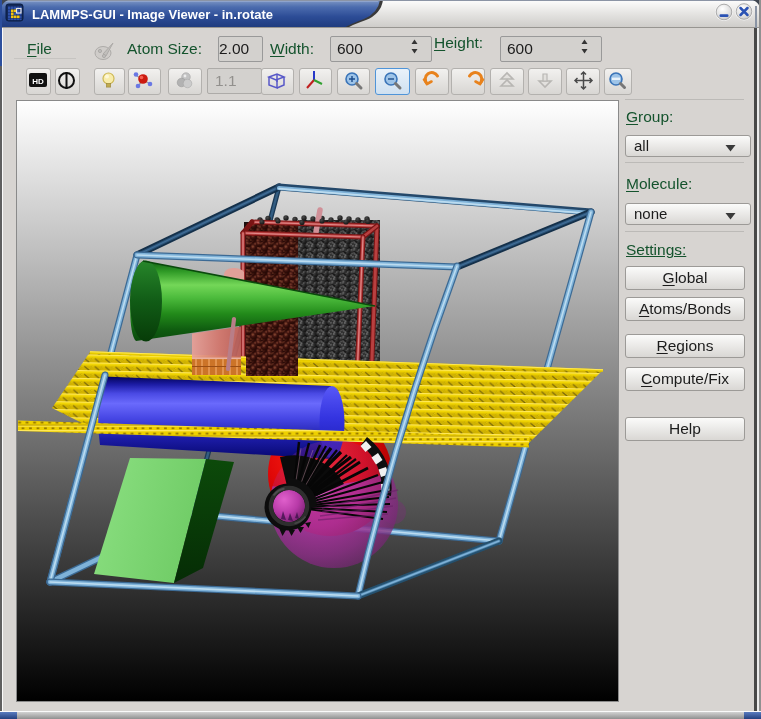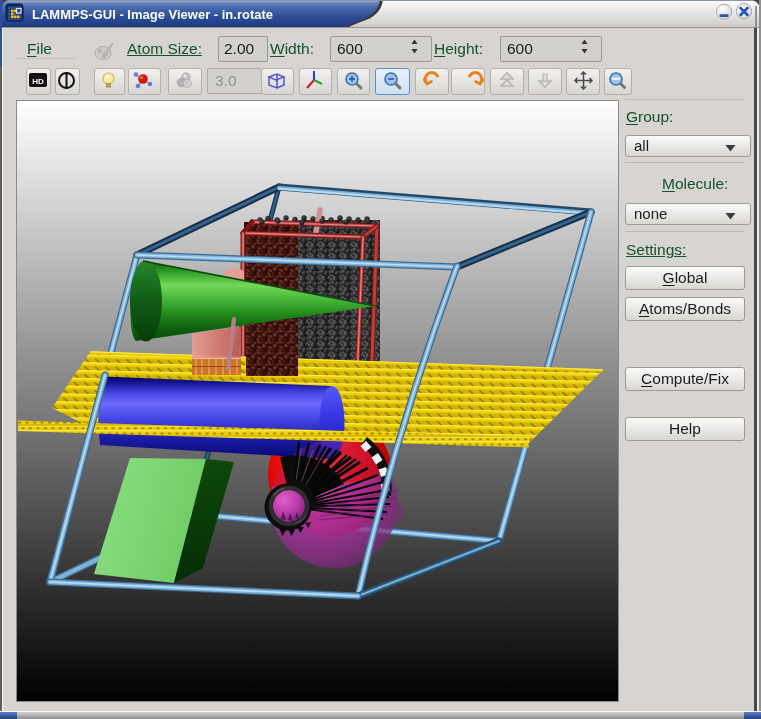--- a/index.html
+++ b/index.html
@@ -87,41 +87,41 @@
 <div class="abs" style="left:14px;top:58px;width:62px;height:1px;background:#c6c4c1;"></div>
 
 <svg class="abs" style="left:93px;top:40px" width="24" height="22" xmlns="http://www.w3.org/2000/svg" opacity="0.55">
  <g stroke="#8a8886" fill="#c9c7c4">
   <ellipse cx="10" cy="13" rx="8" ry="6.5"></ellipse>
   <path d="M20,3 L10,14 l3,2 z" fill="#b0aeab"></path>
   <circle cx="7" cy="11" r="1.6" fill="#aaa"></circle>
         <circle cx="11" cy="16" r="1.6" fill="#aaa"></circle>
  </g>
 </svg>
-<div class="abs lbl" style="left:127px;top:40px;text-decoration:underline;">Atom Size:</div>
-<div class="abs box" style="left:218px;top:36px;width:43px;height:24px;font-size:15.5px;color:#1c1c1c;line-height:24px;padding-left:5px;">2.00</div>
+<div class="abs lbl" style="left:127px;top:40px;">Atom Size:</div>
+<div class="abs box" style="left:218px;top:36px;width:43px;height:24px;font-size:15.5px;color:#1c1c1c;line-height:24px;">2.00</div>
 <div class="abs lbl" style="left:270px;top:40px;"><u>W</u>idth:</div>
 <div class="abs box" style="left:330px;top:36px;width:94px;height:24px;font-size:15.5px;color:#1c1c1c;line-height:24px;padding-left:6px;">600</div>
 <svg class="abs" style="left:406px;top:37px" width="17" height="23" xmlns="http://www.w3.org/2000/svg">
  <path d="M8.5,2.5 L11.5,7 L5.5,7 Z" fill="#333"></path>
       <path d="M8.5,16.5 L11.5,12 L5.5,12 Z" fill="#333"></path>
 </svg>
-<div class="abs lbl" style="left:434px;top:40px;"><u>H</u>eight:</div>
+<div class="abs lbl" style="left:434px;top:34px;"><u>H</u>eight:</div>
 <div class="abs box" style="left:500px;top:36px;width:94px;height:24px;font-size:15.5px;color:#1c1c1c;line-height:24px;padding-left:6px;">600</div>
 <svg class="abs" style="left:576px;top:37px" width="17" height="23" xmlns="http://www.w3.org/2000/svg">
  <path d="M8.5,2.5 L11.5,7 L5.5,7 Z" fill="#333"></path>
       <path d="M8.5,16.5 L11.5,12 L5.5,12 Z" fill="#333"></path>
 </svg>
 
 <div class="tbtn" style="left:26px;width:23px;"></div>
 <div class="tbtn" style="left:55px;width:23px;"></div>
 <div class="tbtn" style="left:94px;width:29px;"></div>
 <div class="tbtn" style="left:128px;width:31px;"></div>
 <div class="tbtn" style="left:168px;width:32px;"></div>
-<div class="abs" style="left:207px;top:68px;width:46px;height:24px;border:1px solid #adaba8;border-radius:2px;background:#d3d1ce;font-size:15.5px;color:#92908d;line-height:24px;padding-left:7px;">3.0</div>
+<div class="abs" style="left:207px;top:68px;width:46px;height:24px;border:1px solid #adaba8;border-radius:2px;background:#d3d1ce;font-size:15.5px;color:#92908d;line-height:24px;padding-left:7px;">1.1</div>
 <div class="tbtn" style="left:261px;width:31px;"></div>
 <div class="tbtn" style="left:299px;width:31px;"></div>
 <div class="tbtn" style="left:337px;width:31px;"></div>
 <div class="tbtn" style="left:375px;width:33px;border:1.5px solid #4f94d8;background:linear-gradient(#eaf2fa,#cfe0f0);"></div>
 <div class="tbtn" style="left:415px;width:32px;"></div>
 <div class="tbtn" style="left:451px;width:32px;"></div>
 <div class="tbtn" style="left:490px;width:32px;"></div>
 <div class="tbtn" style="left:528px;width:32px;"></div>
 <div class="tbtn" style="left:566px;width:32px;"></div>
 <div class="tbtn" style="left:604px;width:26px;"></div>
@@ -689,29 +689,30 @@
  <rect x="0.5" y="0.5" width="602" height="601" fill="none" stroke="#8a8a8a"></rect>
 </svg>
 
 <div class="sep" style="top:99px;"></div>
 <div class="abs lbl" style="left:626px;top:108px;"><u>G</u>roup:</div>
 <div class="combo" style="top:135px;">all</div>
 <svg class="abs" style="left:724px;top:142px" width="14" height="12" xmlns="http://www.w3.org/2000/svg">
       <path d="M1.5,3 L11.5,3 L6.5,9.5 Z" fill="#3a3a3a"></path>
     </svg>
 <div class="sep" style="top:162px;"></div>
-<div class="abs lbl" style="left:662px;top:175px;"><u>M</u>olecule:</div>
+<div class="abs lbl" style="left:626px;top:175px;"><u>M</u>olecule:</div>
 <div class="combo" style="top:203px;">none</div>
 <svg class="abs" style="left:724px;top:210px" width="14" height="12" xmlns="http://www.w3.org/2000/svg">
       <path d="M1.5,3 L11.5,3 L6.5,9.5 Z" fill="#3a3a3a"></path>
     </svg>
 <div class="sep" style="top:231px;"></div>
 <div class="abs lbl" style="left:626px;top:241px;text-decoration:underline;">Settings:</div>
 <div class="rbtn" style="top:266px;"><u>G</u>lobal</div>
 <div class="rbtn" style="top:297px;"><u>A</u>toms/Bonds</div>
+<div class="rbtn" style="top:334px;"><u>R</u>egions</div>
 <div class="rbtn" style="top:367px;"><u>C</u>ompute/Fix</div>
 <div class="rbtn" style="top:409px;margin-top:8px;">Help</div>
 
 <div class="abs" style="left:0;top:0;width:2px;height:66px;background:#2d4f9d;"></div>
 <div class="abs" style="left:0;top:66px;width:2px;height:646px;background:#5f5f5f;"></div>
 <div class="abs" style="left:2px;top:28px;width:1px;height:684px;background:#fafafa;"></div>
 <div class="abs" style="left:754px;top:28px;width:2.5px;height:684px;background:#484848;"></div>
 <div class="abs" style="left:756.5px;top:28px;width:2px;height:684px;background:#ececec;"></div>
 <div class="abs" style="left:758.5px;top:0;width:2.5px;height:719px;background:#909090;"></div>
 <div class="abs" style="left:755px;top:6px;width:2px;height:22px;background:#8a94a4;"></div>

